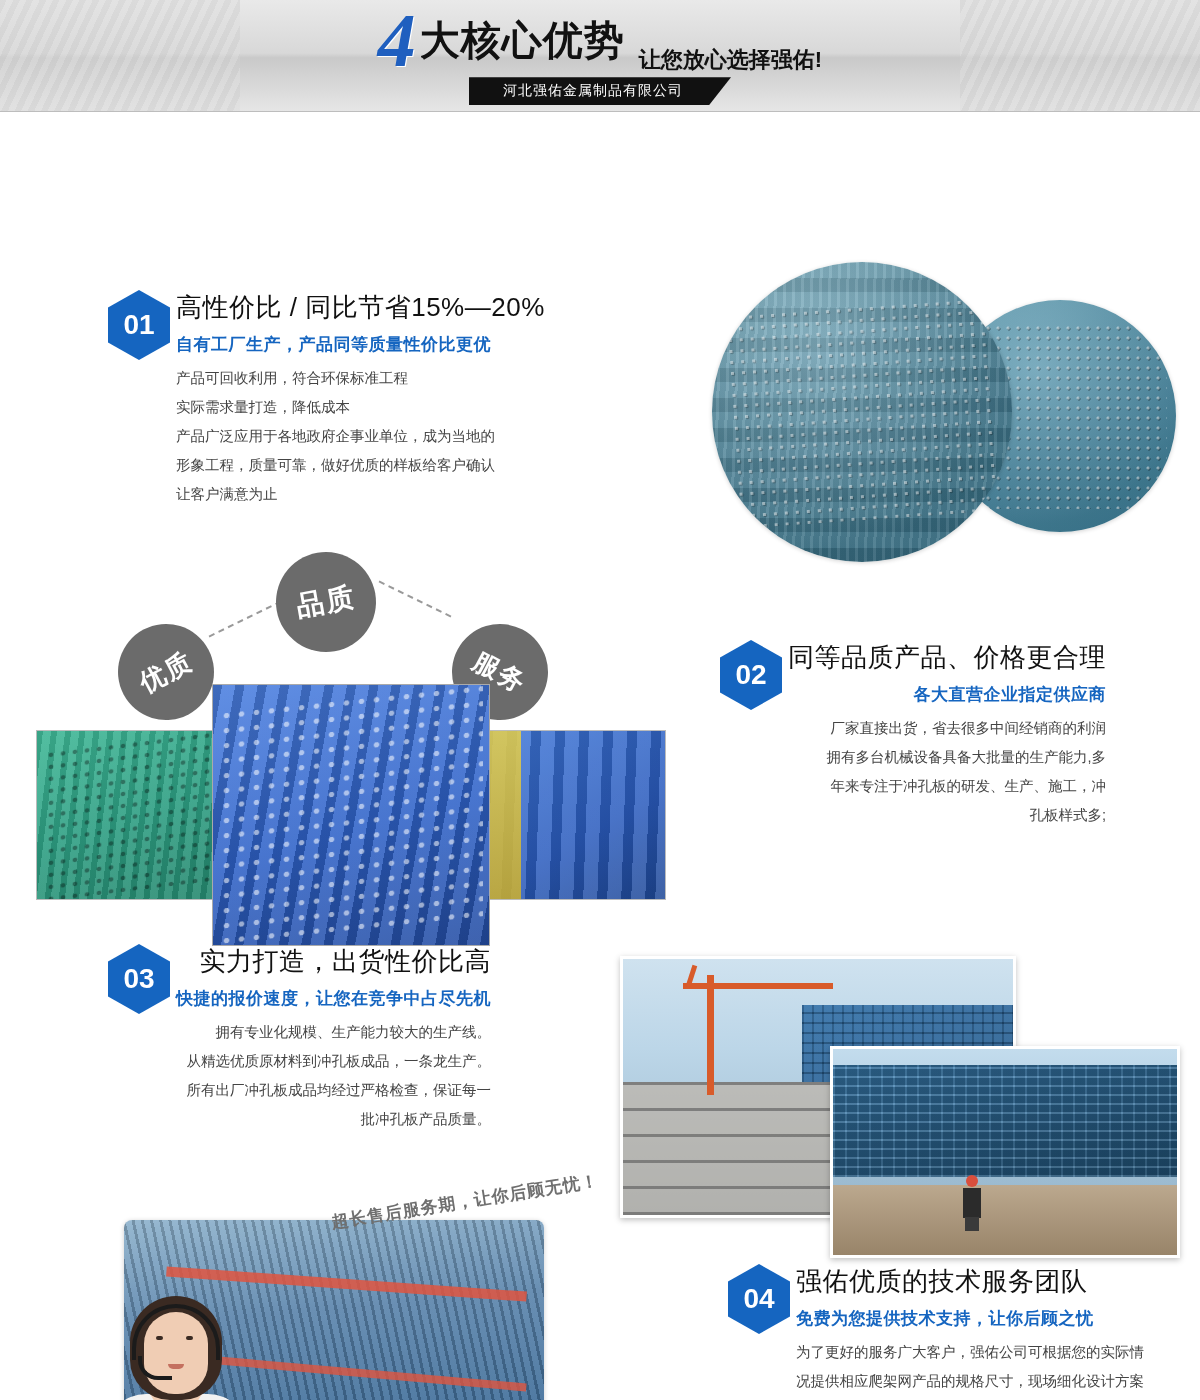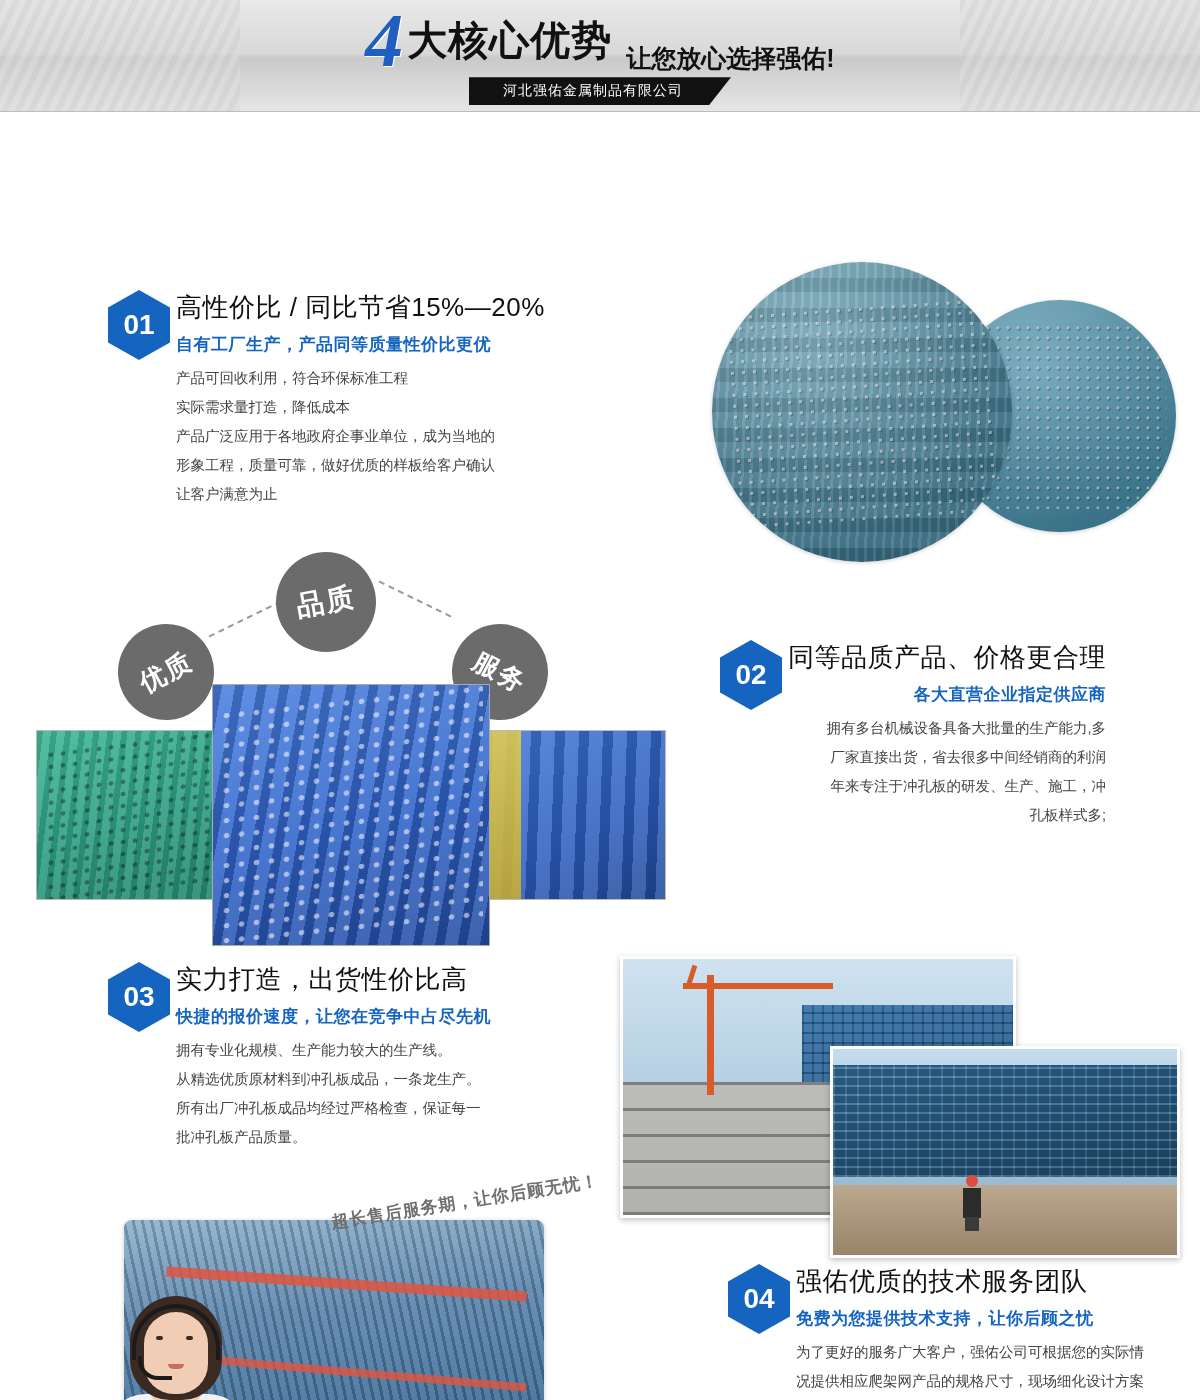--- a/index.html
+++ b/index.html
@@ -51,21 +51,21 @@
     margin-right: 2px;
   }
   .headline-main {
     font-size: 40px;
     font-weight: bold;
     color: #111;
     letter-spacing: 1px;
     line-height: 1;
   }
   .headline-sub {
-    font-size: 25px;
+    font-size: 22px;
     font-weight: bold;
     color: #111;
     margin-left: 10px;
     line-height: 1;
     padding-bottom: 3px;
     align-self: flex-end;
   }
   .company-bar {
     margin-top: 3px;
     position: relative;
@@ -380,29 +380,29 @@
   <div class="photo strip-left"></div>
   <div class="photo strip-right"></div>
   <div class="photo strip-center"></div>
 
   <div class="block" style="left:720px; top:528px; width:440px;text-align:right;">
     <div class="hex">02</div>
     <div class="block-text">
       <div class="b-title">同等品质产品、价格更合理</div>
       <div class="b-sub">各大直营企业指定供应商</div>
       <div class="b-body">
+        <div>厂家直接出货，省去很多中间经销商的利润</div>
         <div>拥有多台机械设备具备大批量的生产能力,多</div>
-        <div>厂家直接出货，省去很多中间经销商的利润</div>
         <div>年来专注于冲孔板的研发、生产、施工，冲</div>
         <div>孔板样式多;</div>
       </div>
     </div>
   </div>
 
-  <div class="block" style="left:108px; top:850px; width:520px;">
+  <div class="block" style="left:108px; top:832px; width:520px;text-align:right;">
     <div class="hex">03</div>
     <div class="block-text">
       <div class="b-title">实力打造，出货性价比高</div>
       <div class="b-sub">快捷的报价速度，让您在竞争中占尽先机</div>
       <div class="b-body">
         <div>拥有专业化规模、生产能力较大的生产线。</div>
         <div>从精选优质原材料到冲孔板成品，一条龙生产。</div>
         <div>所有出厂冲孔板成品均经过严格检查，保证每一</div>
         <div>批冲孔板产品质量。</div>
       </div>

